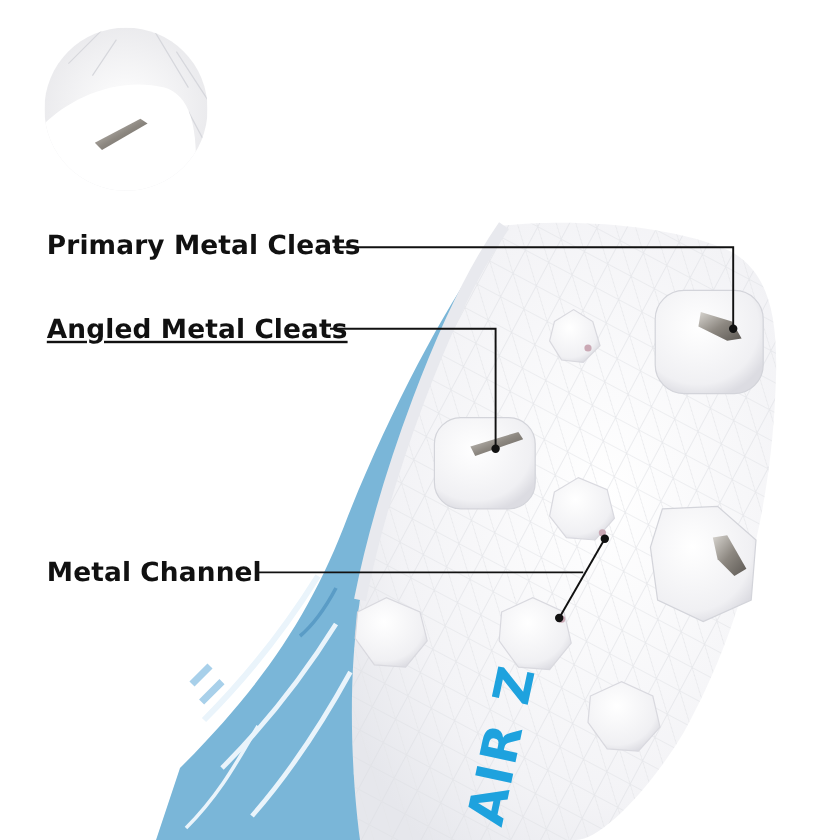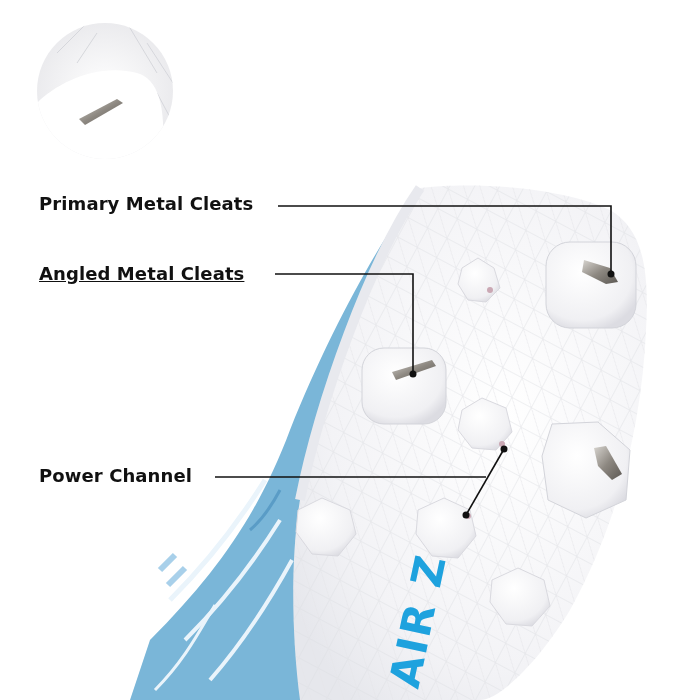--- a/index.html
+++ b/index.html
@@ -1,20 +1,20 @@
 <!DOCTYPE html>
 <html><head>
 <meta charset="utf-8">
 <style>
   html, body { margin: 0; padding: 0; background: #ffffff; }
   body { width: 700px; height: 700px; position: relative; overflow: hidden; font-family: "DejaVu Sans", "Liberation Sans", sans-serif; }
   .stage { position: absolute; left: 0; top: 0; width: 700px; height: 700px; }
   .scene { position: absolute; left: 0; top: 0; }
   .label {
-    position: absolute; font-weight: bold; font-size: 18px; color: #111111;
+    position: absolute; font-weight: bold; font-size: 22px; color: #111111;
     letter-spacing: 0.1px; white-space: nowrap; line-height: 1;
   }
   .inset {
     position: absolute; left: 37px; top: 23px; width: 136px; height: 136px; border-radius: 50%;
     overflow: hidden;
   }
 </style>
 </head>
 <body>
 
@@ -108,15 +108,15 @@
     <svg width="136" height="136" viewBox="0 0 136 136">
       <rect width="136" height="136" fill="url(#insetBg)"></rect>
       <path d="M20 30 L50 0 M60 10 L40 40 M90 0 L120 50 M110 20 L136 60 M120 70 L136 100" stroke="#d6d7dc" stroke-width="1" fill="none"></path>
       <path d="M0 136 L0 80 C20 60 60 40 100 50 C120 56 130 80 125 136 Z" fill="#ffffff"></path>
       <path d="M42 96 L80 76 L86 80 L48 102 Z" fill="url(#metal)"></path>
     </svg>
   </div>
 
   <div class="label" style="left:39px; top:195px;">Primary Metal Cleats</div>
   <div class="label" style="left:39px; top:265px;text-decoration:underline;">Angled Metal Cleats</div>
-  <div class="label" style="left:39px; top:467px;">Power Channel</div>
+  <div class="label" style="left:39px; top:467px;">Metal Channel</div>
 
 </div>
 
 </body></html>

